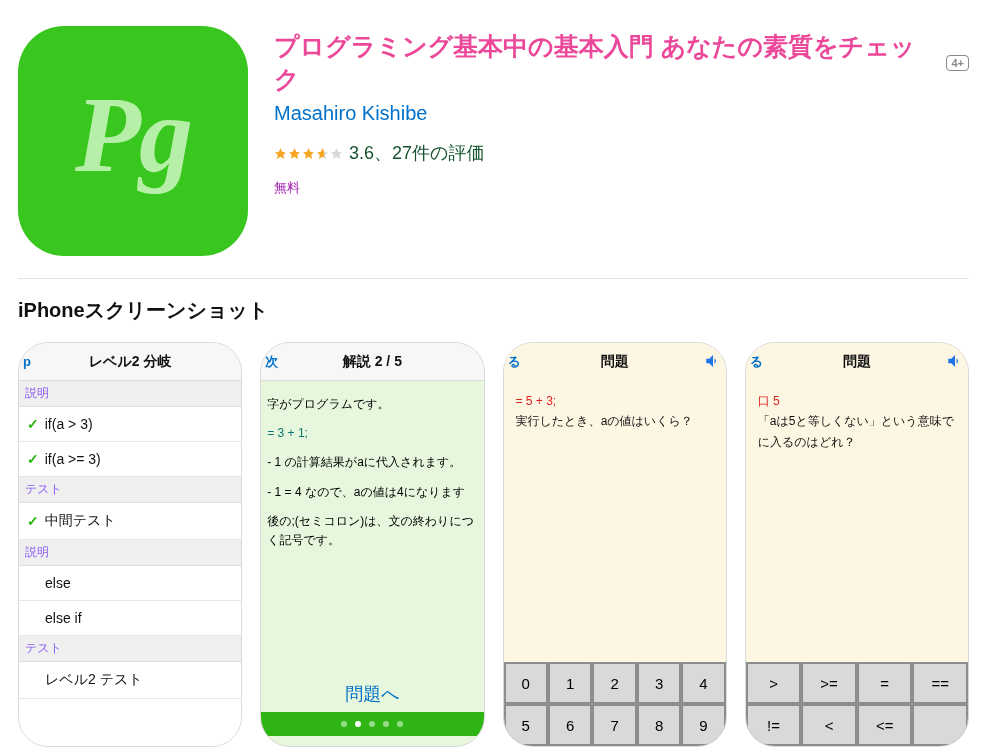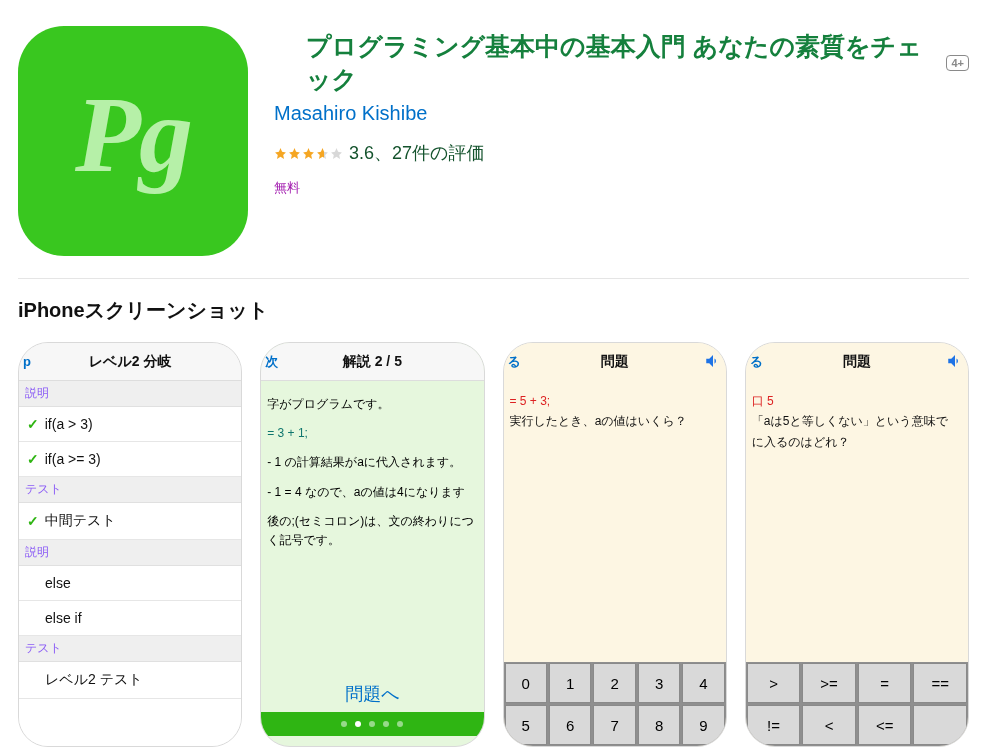--- a/index.html
+++ b/index.html
@@ -19,21 +19,21 @@
   }
   .app-icon-text {
     font-family: Georgia, "Times New Roman", serif;
     font-style: italic; font-weight: bold;
     font-size: 108px; color: #b6f0a8;
     letter-spacing: -2px;
     transform: translateY(-6px);
   }
   .meta { flex: 1; padding-top: 4px; }
   .title-row { display: flex; align-items: center; gap: 10px; }
-  .app-title { font-size: 25px; font-weight: 700; color: #15803d; margin-left: 32px; }
+  .app-title { font-size: 25px; font-weight: 700; color: #ec4899; }
   .age-badge {
     border: 1px solid #8a8a8a; color: #8a8a8a;
     font-size: 11px; padding: 1px 4px; border-radius: 4px;
     font-weight: 600;
   }
   .developer { color: #0070c9; font-size: 20px; margin-top: 6px; }
   .rating-row { display: flex; align-items: center; gap: 6px; margin-top: 16px; }
   .stars { display: flex; gap: 1px; }
   .star { width: 13px; height: 13px; }
   .rating-text { color: #14532d; font-size: 18px; }
@@ -84,21 +84,21 @@
   .pager-bar {
     position: absolute; bottom: 10px; left: 0; right: 0;
     height: 24px; background: #2fb513;
     display: flex; align-items: center; justify-content: center; gap: 8px;
   }
   .dot { width: 6px; height: 6px; border-radius: 50%; background: rgba(255,255,255,0.5); }
   .dot.active { background: #fff; }
   
   .shot3, .shot4 { background: #fdf6e3; }
   .shot3 .navbar, .shot4 .navbar { background: #fdf6e3; }
-  .body3 { padding: 10px 6px; font-size: 12px; line-height: 1.7; flex: 1; }
+  .body3 { padding: 10px 12px; font-size: 12px; line-height: 1.7; flex: 1; }
   .body3 .red { color: #d22; }
   .keypad {
     position: absolute; bottom: 0; left: 0; right: 0;
     display: grid; grid-template-columns: repeat(5, 1fr);
     background: #8f8f8f;
   }
   .key {
     height: 40px; display: flex; align-items: center; justify-content: center;
     background: #d9d9d9; border: 1px solid #8a8a8a;
     font-size: 15px; color: #000;

